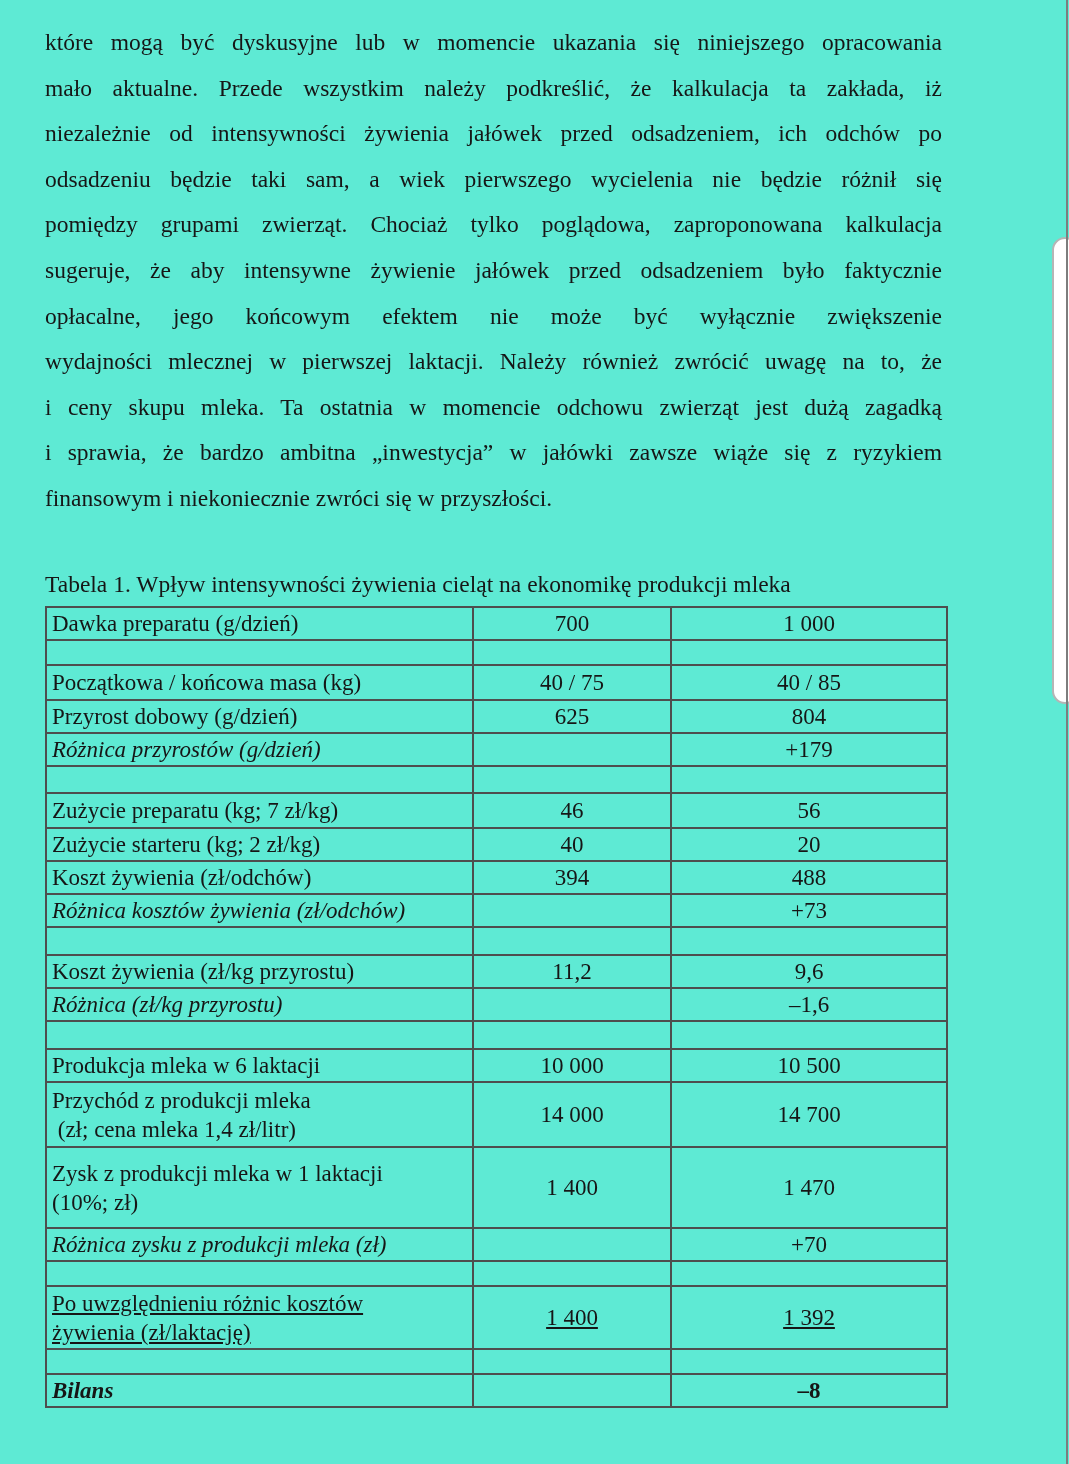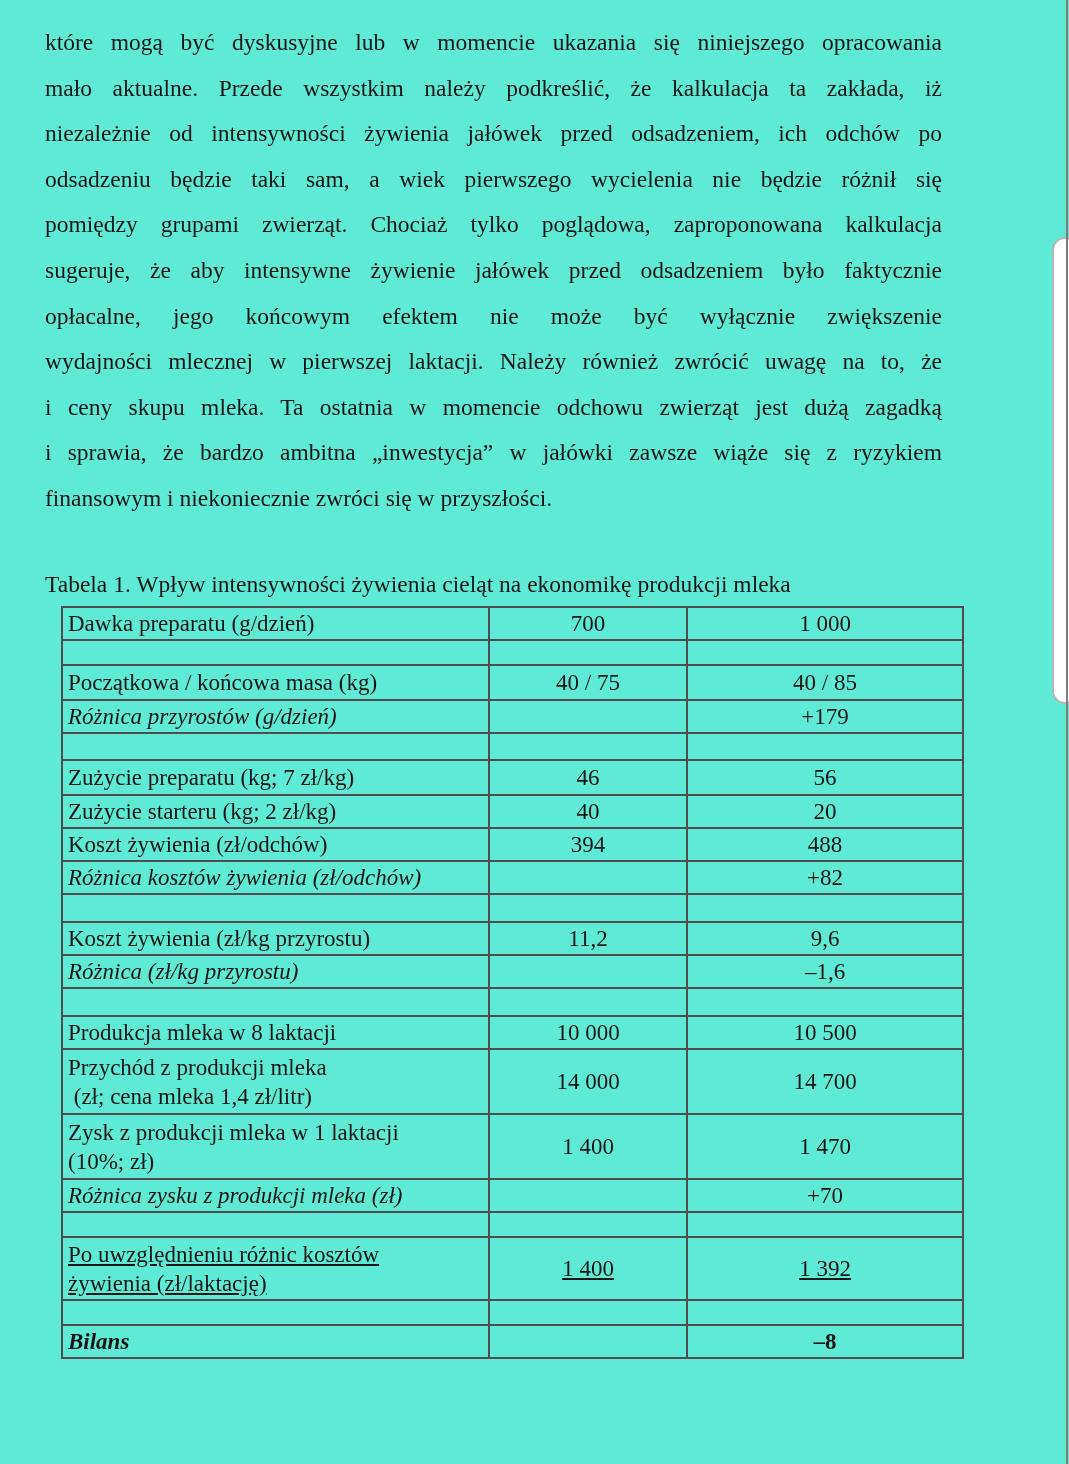--- a/index.html
+++ b/index.html
@@ -18,21 +18,21 @@
   }
   .para .line{text-align:justify;text-align-last:justify;}
   .para .line.last{text-align-last:left;}
   
   .caption{
     position:absolute;left:45px;top:571px;width:960px;
     font-size:23.5px;white-space:nowrap;
   }
   
   table.tbl{
-    position:absolute;left:61px;top:606px;
+    position:absolute;left:45px;top:606px;
     width:901px;border-collapse:collapse;table-layout:fixed;
     font-size:23px;
   }
   col.c1{width:427px;} col.c2{width:198px;} col.c3{width:276px;}
   table.tbl{border:2px solid #2e2e2e;}
   table.tbl td{
     border:2px solid #4e4e4e;
     padding:1px 2px 1px 5px;
     vertical-align:middle;
     white-space:pre-wrap;
@@ -90,20 +90,25 @@
         <tr class="spacer" style="height: 25px;">
           <td class="lbl"></td>
           <td class="val"></td>
           <td class="val"></td>
         </tr>
         <tr class="normal" style="height: 35px;">
           <td class="lbl">Początkowa / końcowa masa (kg)</td>
           <td class="val">40 / 75</td>
           <td class="val">40 / 85</td>
         </tr>
+        <tr class="normal" style="height: 30px;">
+          <td class="lbl">Przyrost dobowy (g/dzień)</td>
+          <td class="val">625</td>
+          <td class="val">804</td>
+        </tr>
         <tr class="italic" style="height: 32px;">
           <td class="lbl">Różnica przyrostów (g/dzień)</td>
           <td class="val"></td>
           <td class="val">+179</td>
         </tr>
         <tr class="spacer" style="height: 27px;">
           <td class="lbl"></td>
           <td class="val"></td>
           <td class="val"></td>
         </tr>
@@ -118,21 +123,21 @@
           <td class="val">20</td>
         </tr>
         <tr class="normal" style="height: 31px;">
           <td class="lbl">Koszt żywienia (zł/odchów)</td>
           <td class="val">394</td>
           <td class="val">488</td>
         </tr>
         <tr class="italic" style="height: 32px;">
           <td class="lbl">Różnica kosztów żywienia (zł/odchów)</td>
           <td class="val"></td>
-          <td class="val">+82</td>
+          <td class="val">+73</td>
         </tr>
         <tr class="spacer" style="height: 28px;">
           <td class="lbl"></td>
           <td class="val"></td>
           <td class="val"></td>
         </tr>
         <tr class="normal" style="height: 30px;">
           <td class="lbl">Koszt żywienia (zł/kg przyrostu)</td>
           <td class="val">11,2</td>
           <td class="val">9,6</td>
@@ -141,31 +146,31 @@
           <td class="lbl">Różnica (zł/kg przyrostu)</td>
           <td class="val"></td>
           <td class="val">–1,6</td>
         </tr>
         <tr class="spacer" style="height: 28px;">
           <td class="lbl"></td>
           <td class="val"></td>
           <td class="val"></td>
         </tr>
         <tr class="normal" style="height: 30px;">
-          <td class="lbl">Produkcja mleka w 8 laktacji</td>
+          <td class="lbl">Produkcja mleka w 6 laktacji</td>
           <td class="val">10 000</td>
           <td class="val">10 500</td>
         </tr>
         <tr class="normal" style="height: 65px;">
           <td class="lbl">Przychód z produkcji mleka
  (zł; cena mleka 1,4 zł/litr)</td>
           <td class="val">14 000</td>
           <td class="val">14 700</td>
         </tr>
-        <tr class="normal" style="height: 65px;">
+        <tr class="normal" style="height: 81px;">
           <td class="lbl">Zysk z produkcji mleka w 1 laktacji
 (10%; zł)</td>
           <td class="val">1 400</td>
           <td class="val">1 470</td>
         </tr>
         <tr class="italic" style="height: 32px; font-family: Liberation Serif, serif;">
           <td class="lbl">Różnica zysku z produkcji mleka (zł)</td>
           <td class="val"></td>
           <td class="val">+70</td>
         </tr>

